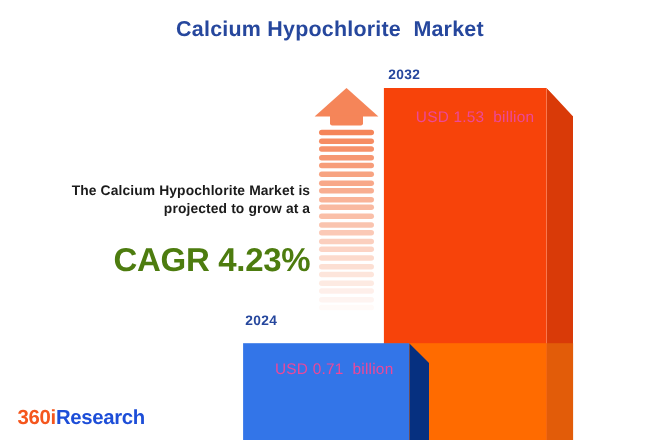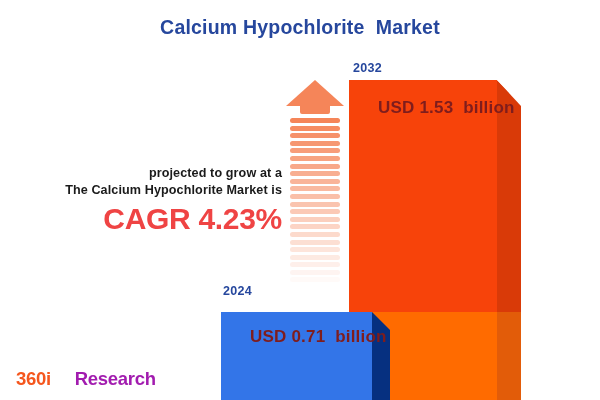--- a/index.html
+++ b/index.html
@@ -42,40 +42,40 @@
     text-align: right;
   }
   .narrative-line {
     font-size: 12.6px;
     font-weight: bold;
     color: #1B1B1B;
     line-height: 16.5px;
     letter-spacing: 0.1px;
   }
   .cagr-value {
-    margin-top: 4px;
+    margin-top: 22px;
     font-size: 30px;
     font-weight: bold;
-    color: #ef4444;
+    color: #4d7c0f;
     letter-spacing: -0.3px;
     line-height: 34px;
   }
 
   
   .logo {
     position: absolute;
     left: 16px;
     top: 368px;
     font-size: 18.5px;
     font-weight: bold;
     letter-spacing: -0.3px;
     white-space: nowrap;
   }
   .logo-360i { color: #F5561D; margin-top: 16px; }
-  .logo-research { color: #a21caf; padding-left: 24px; }
+  .logo-research { color: #1d4ed8; }
 
   
   .growth-arrow {
     position: absolute;
     left: 286px;
     top: 80px;
     width: 58px;
     height: 208px;
   }
   .arrow-head {
@@ -201,39 +201,39 @@
     font-weight: bold;
     color: #26479D;
     letter-spacing: 0.3px;
     text-align: right;
   }
   .year-2032 { left: 353px; top: 61px; }
   .year-2024 { left: 223px; top: 284px; }
 
   .value-label {
     position: absolute;
-    font-size: 17px;
-    font-weight: bold;
-    color: #7f1d1d;
+    font-size: 14px;
+    font-weight: normal;
+    color: #ec4899;
     letter-spacing: 0.2px;
     white-space: pre;
   }
   .value-2032 { left: 378px; top: 98px; }
   .value-2024 { left: 250px; top: 327px; }
 </style>
 </head>
 <body>
 
 <div id="infographic">
 
   <div class="chart-title">Calcium Hypochlorite  Market</div>
 
   <div class="narrative">
+    <div class="narrative-line">The Calcium Hypochlorite Market is</div>
     <div class="narrative-line">projected to grow at a</div>
-    <div class="narrative-line">The Calcium Hypochlorite Market is</div>
     <div class="cagr-value">CAGR 4.23%</div>
   </div>
 
   <div class="growth-arrow">
     <div class="arrow-head">
       <div class="arrow-head-tri"></div>
       <div class="arrow-head-neck"></div>
     </div>
     <div class="arrow-stripes" id="arrow-stripes">
         <div class="stripe" style="opacity: 1;"></div>

